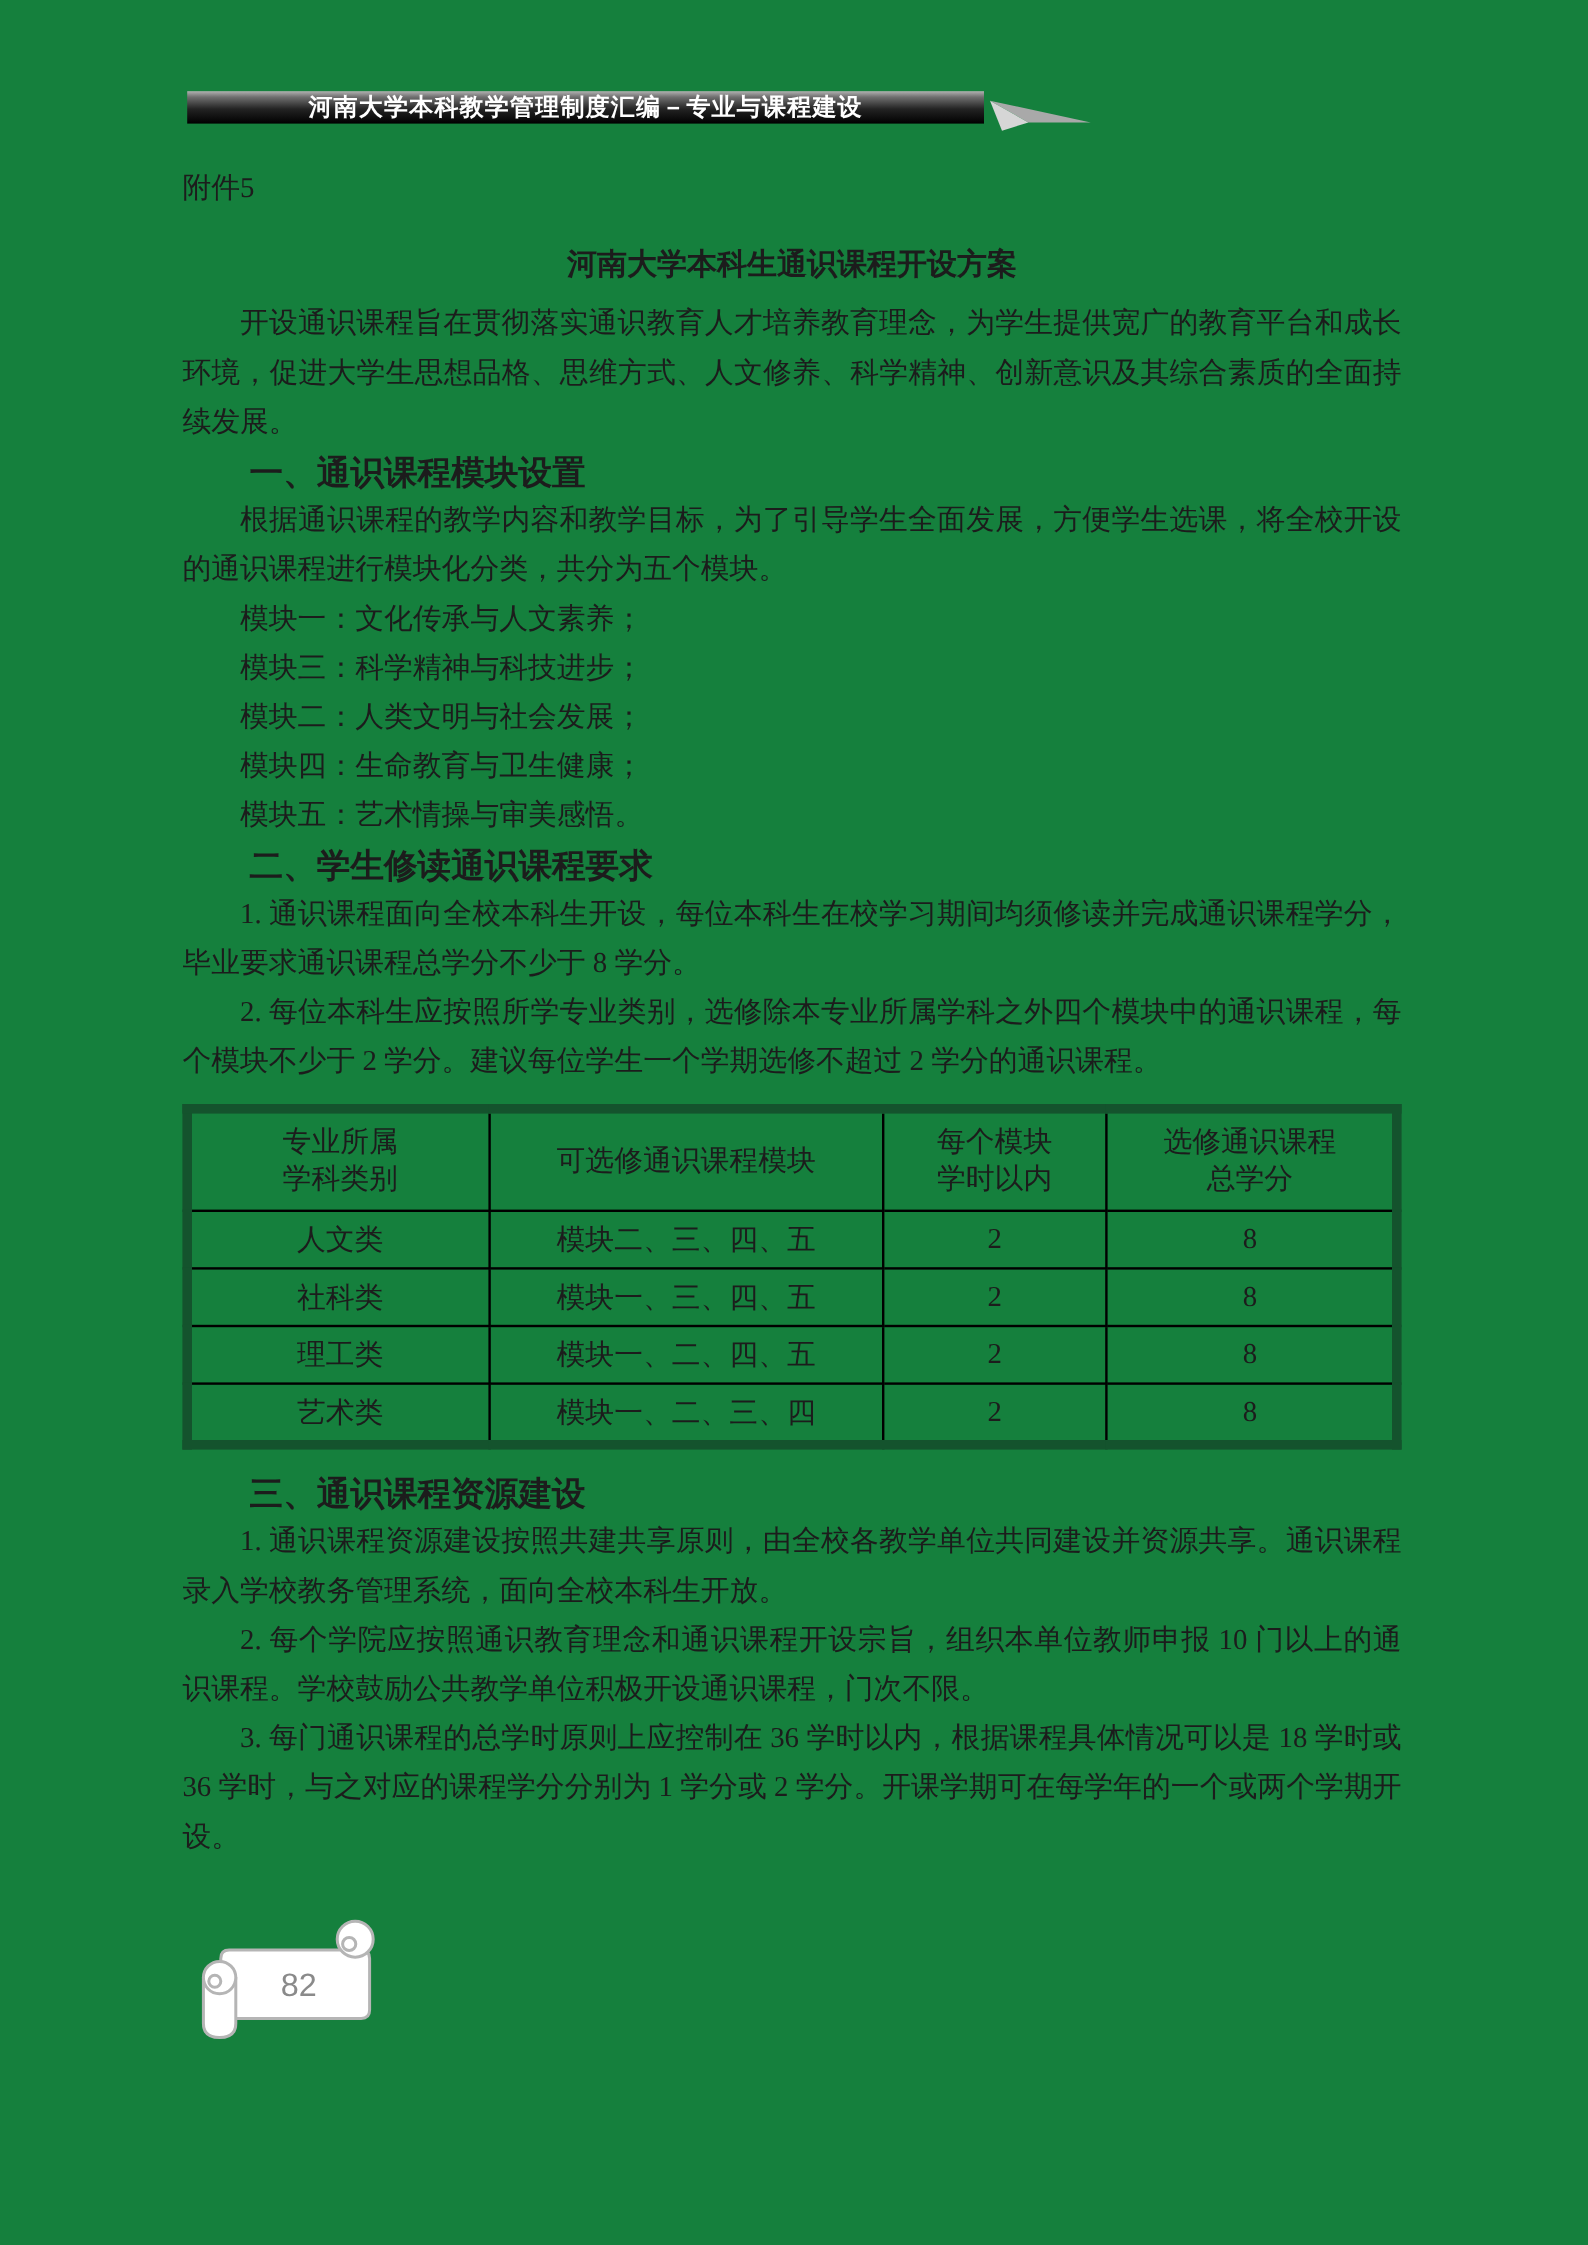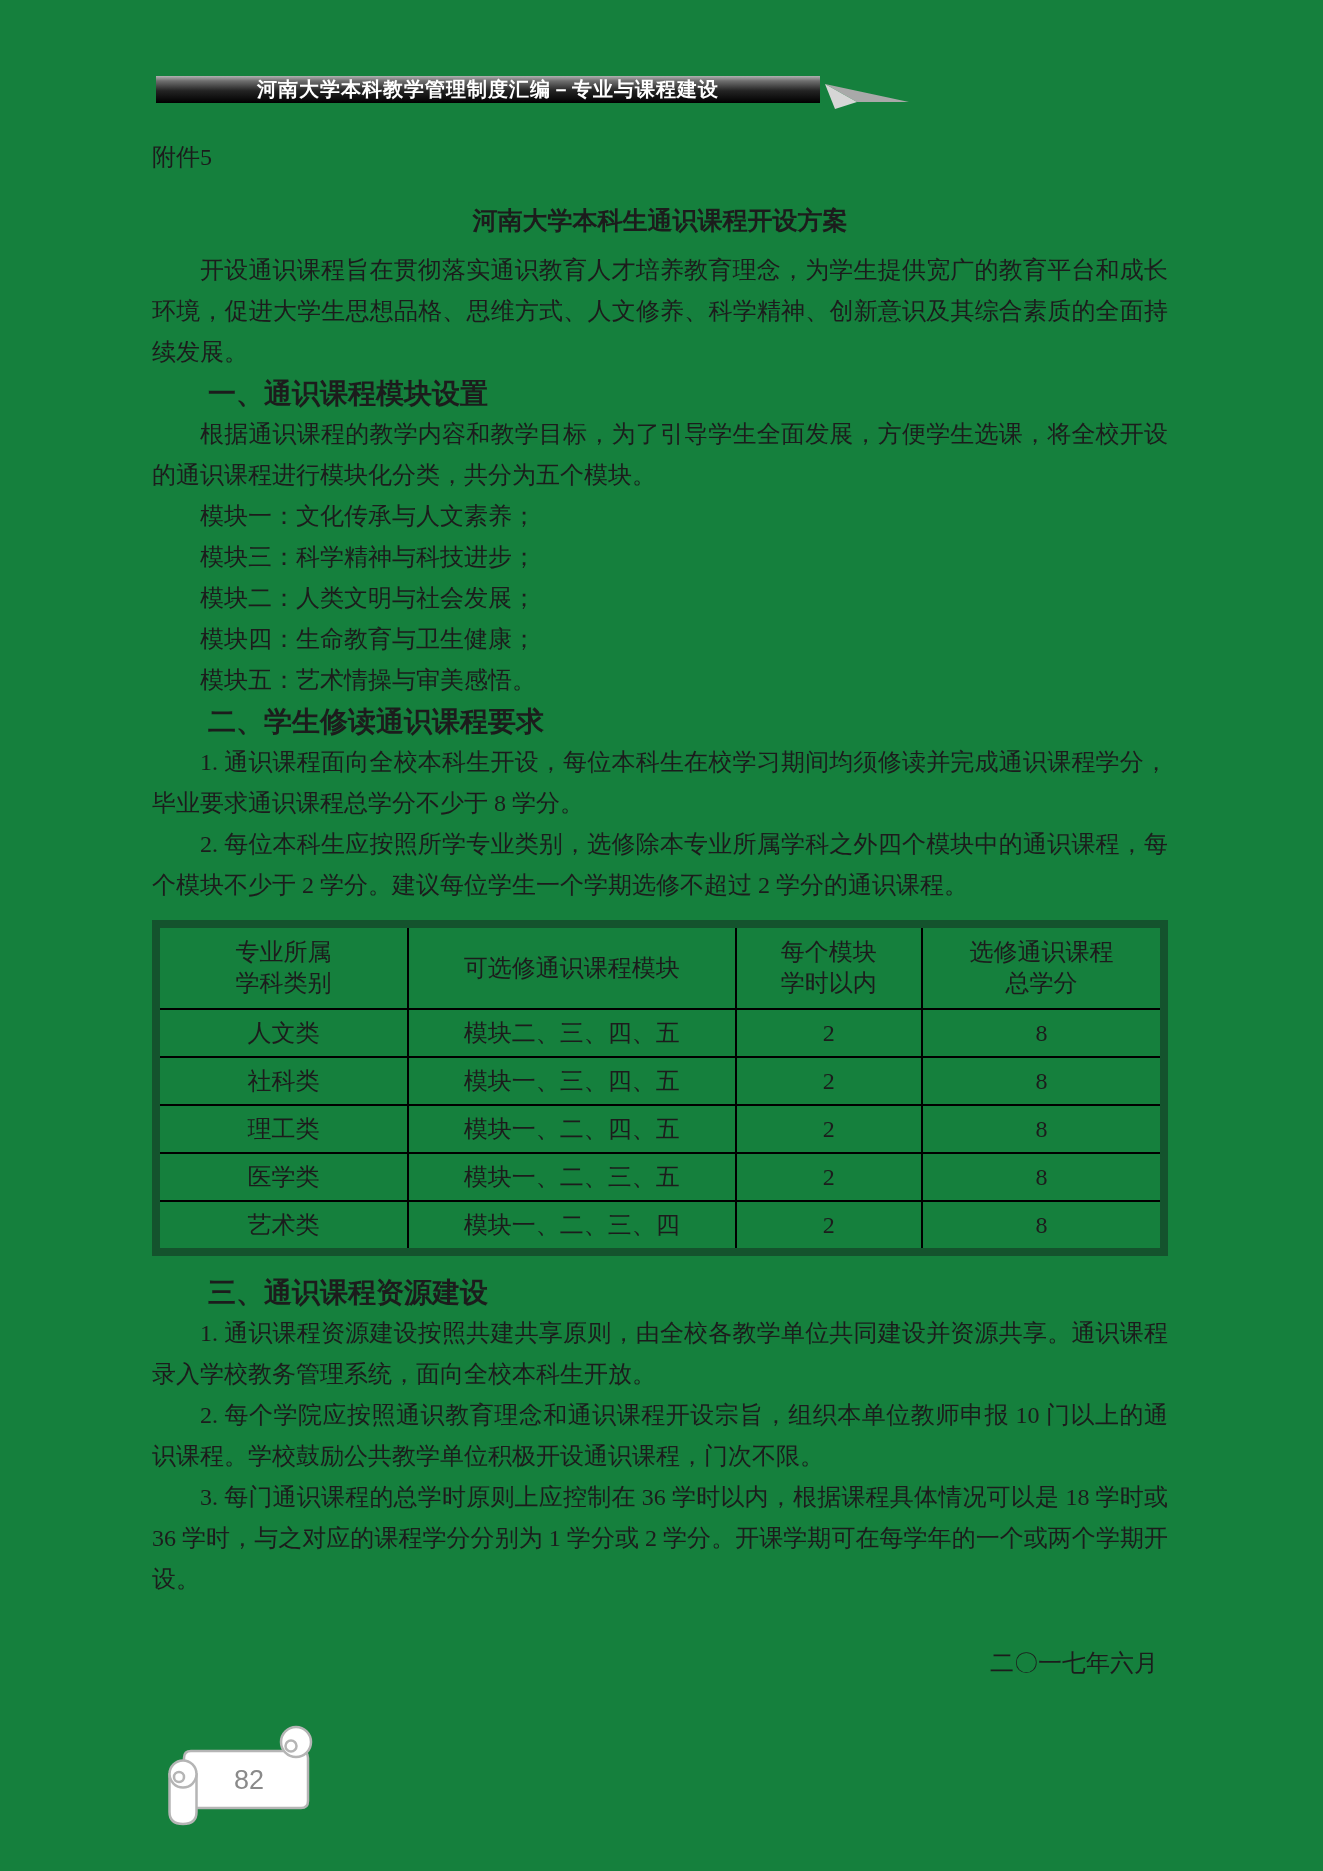--- a/index.html
+++ b/index.html
@@ -136,40 +136,33 @@
           <td>2</td>
           <td>8</td>
         </tr>
         <tr>
           <td>理工类</td>
           <td>模块一、二、四、五</td>
           <td>2</td>
           <td>8</td>
         </tr>
         <tr>
-          <td>医学类</td>
-          <td>模块一、二、三、五</td>
-          <td>2</td>
-          <td>8</td>
-        </tr>
-        <tr>
           <td>艺术类</td>
           <td>模块一、二、三、四</td>
           <td>2</td>
           <td>8</td>
         </tr>
       </tbody>
     </table>
 
     <div class="sec-heading" style="margin-top:16px;">三、通识课程资源建设</div>
     <p class="para">1. 通识课程资源建设按照共建共享原则，由全校各教学单位共同建设并资源共享。通识课程录入学校教务管理系统，面向全校本科生开放。</p>
     <p class="para">2. 每个学院应按照通识教育理念和通识课程开设宗旨，组织本单位教师申报 10 门以上的通识课程。学校鼓励公共教学单位积极开设通识课程，门次不限。</p>
     <p class="para">3. 每门通识课程的总学时原则上应控制在 36 学时以内，根据课程具体情况可以是 18 学时或 36 学时，与之对应的课程学分分别为 1 学分或 2 学分。开课学期可在每学年的一个或两个学期开设。</p>
 
-    <div class="doc-date">二〇一七年六月</div>
 
     <svg class="footer-scroll" viewBox="0 0 170 110">
       <g fill="#ffffff" stroke="#b5b5b5" stroke-width="2.5" stroke-linejoin="round" stroke-linecap="round">
         <path d="M35 29 H145 Q152 29 152 36 V79 Q152 86 145 86 H35 Q28 86 28 79 V36 Q28 29 35 29 Z"></path>
         <path d="M13.5 52 L13.5 90 Q13.5 102 27 102 Q40.5 102 40.5 90 L40.5 52"></path>
         <circle cx="27" cy="52" r="13.5"></circle>
         <circle cx="23" cy="55" r="5"></circle>
         <circle cx="140" cy="20" r="15"></circle>
         <circle cx="135" cy="24" r="5.5"></circle>
       </g>

